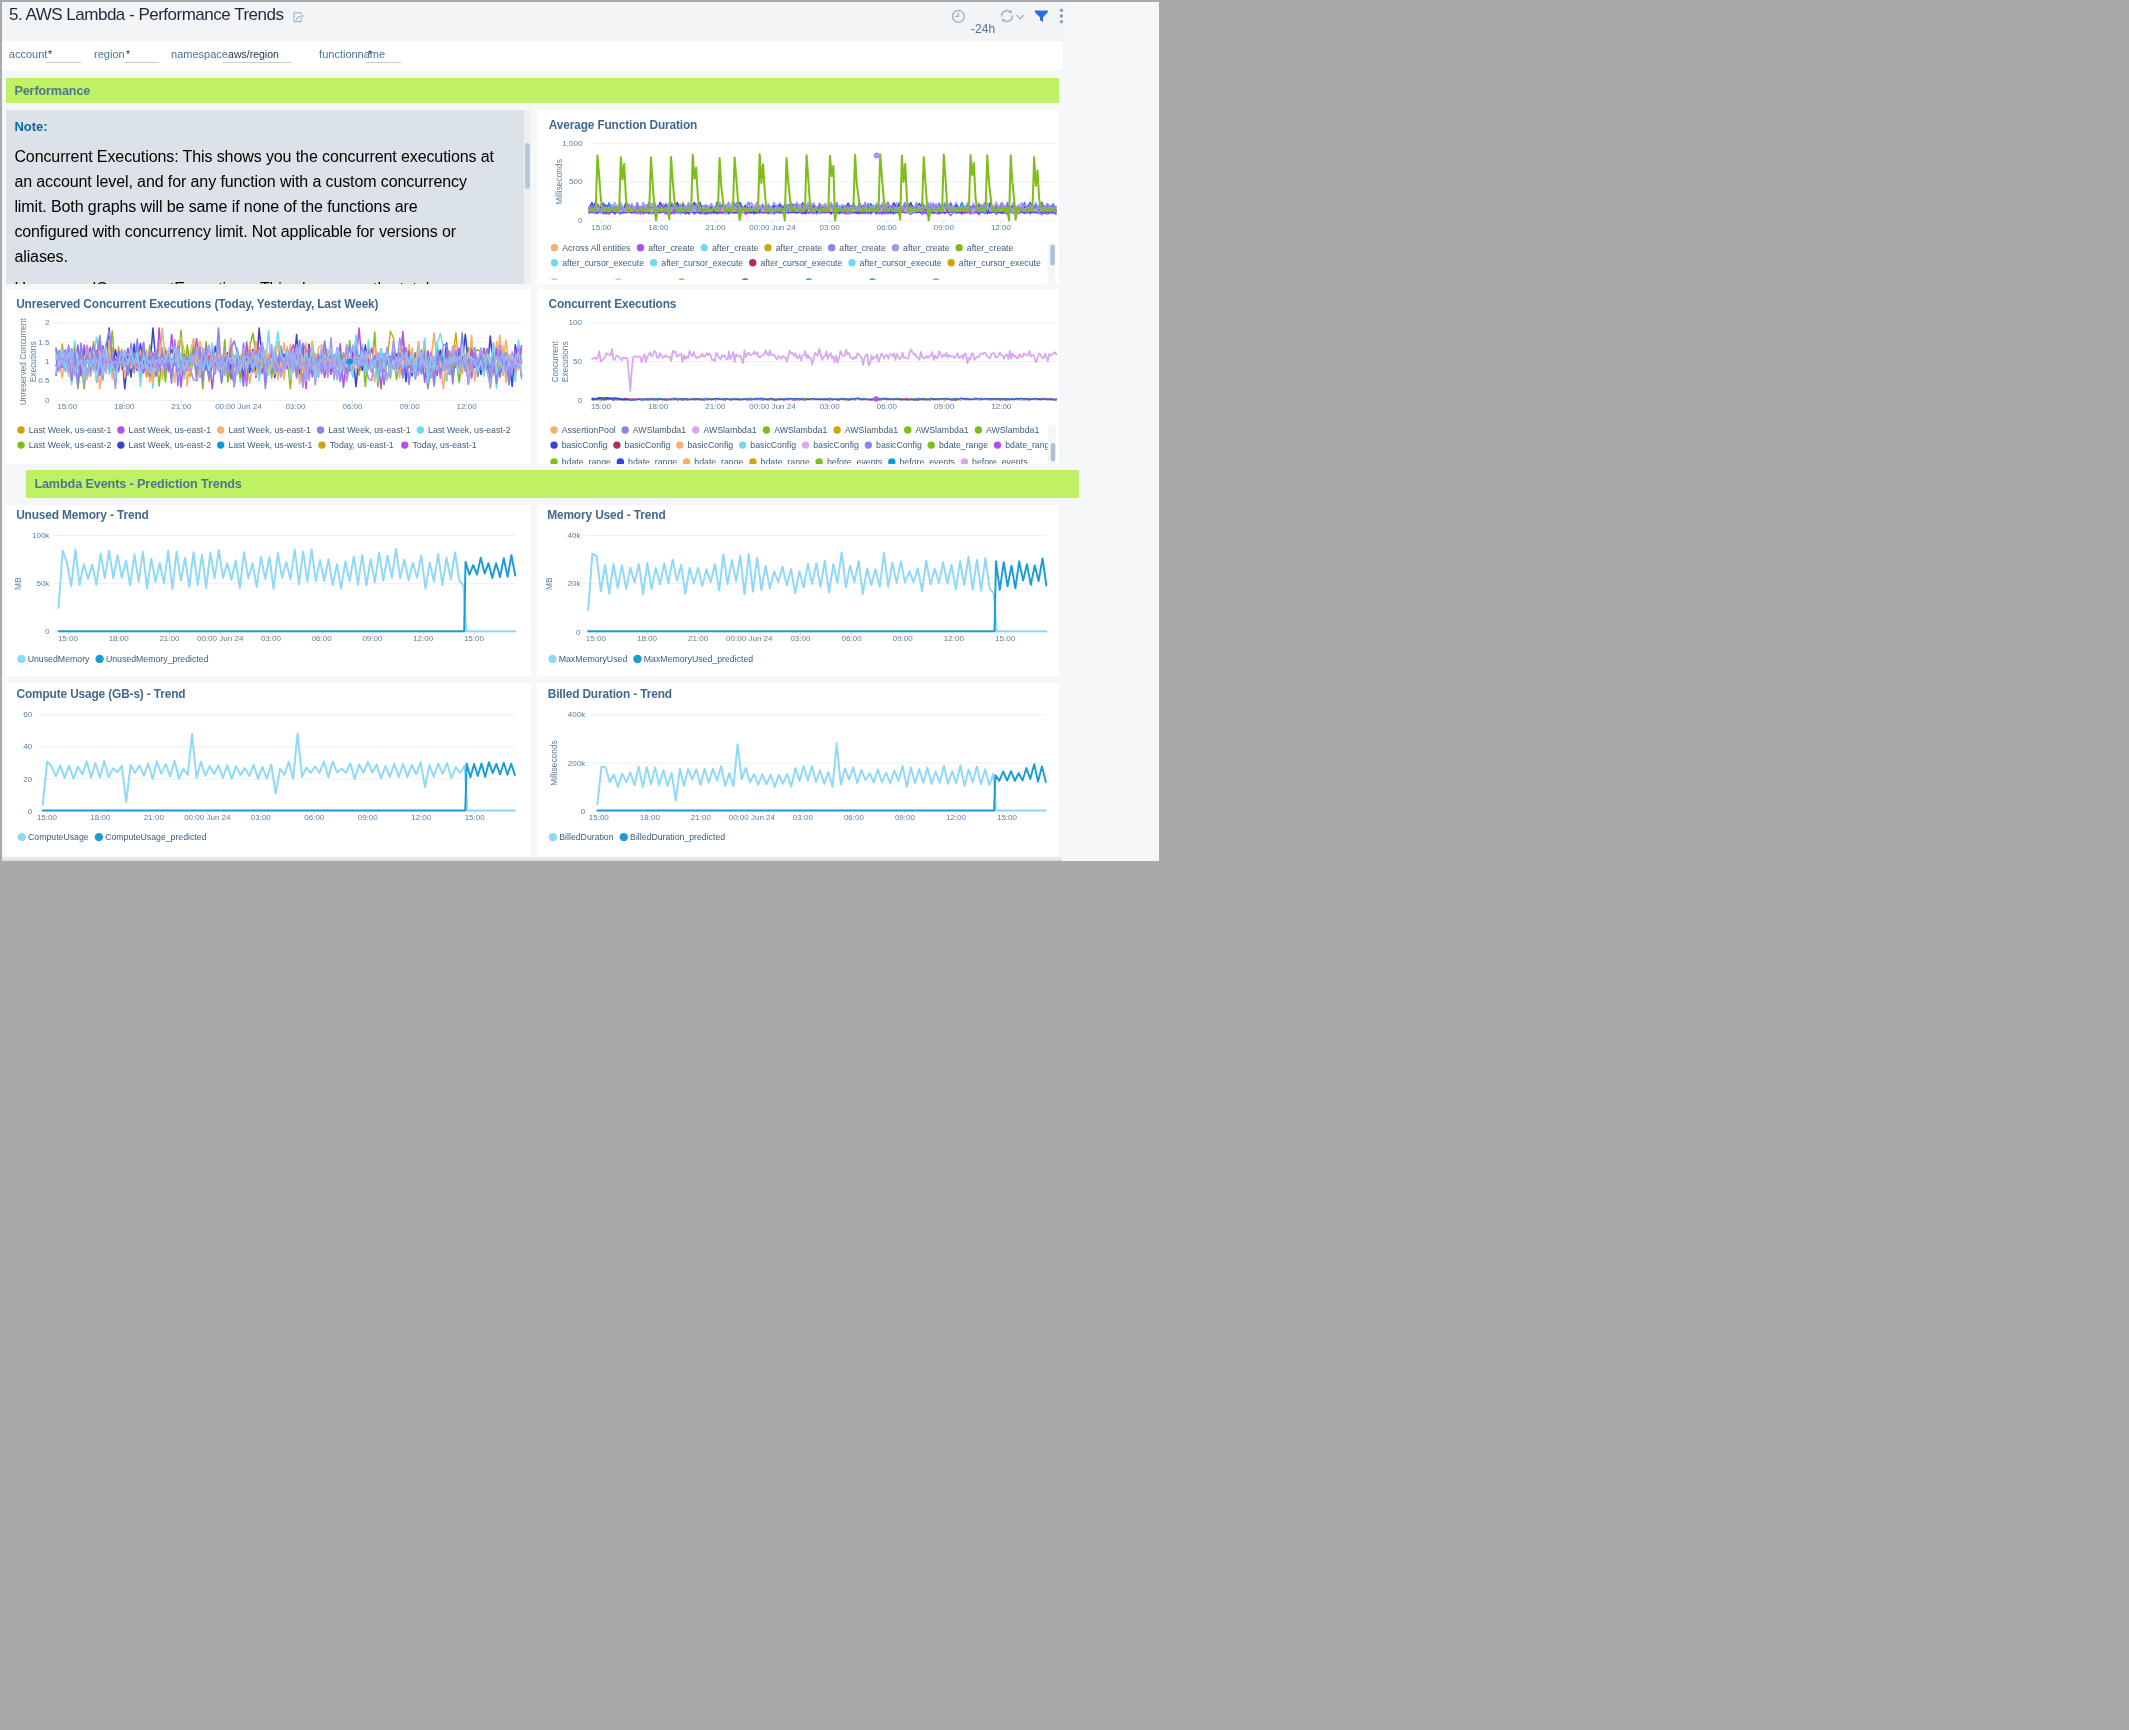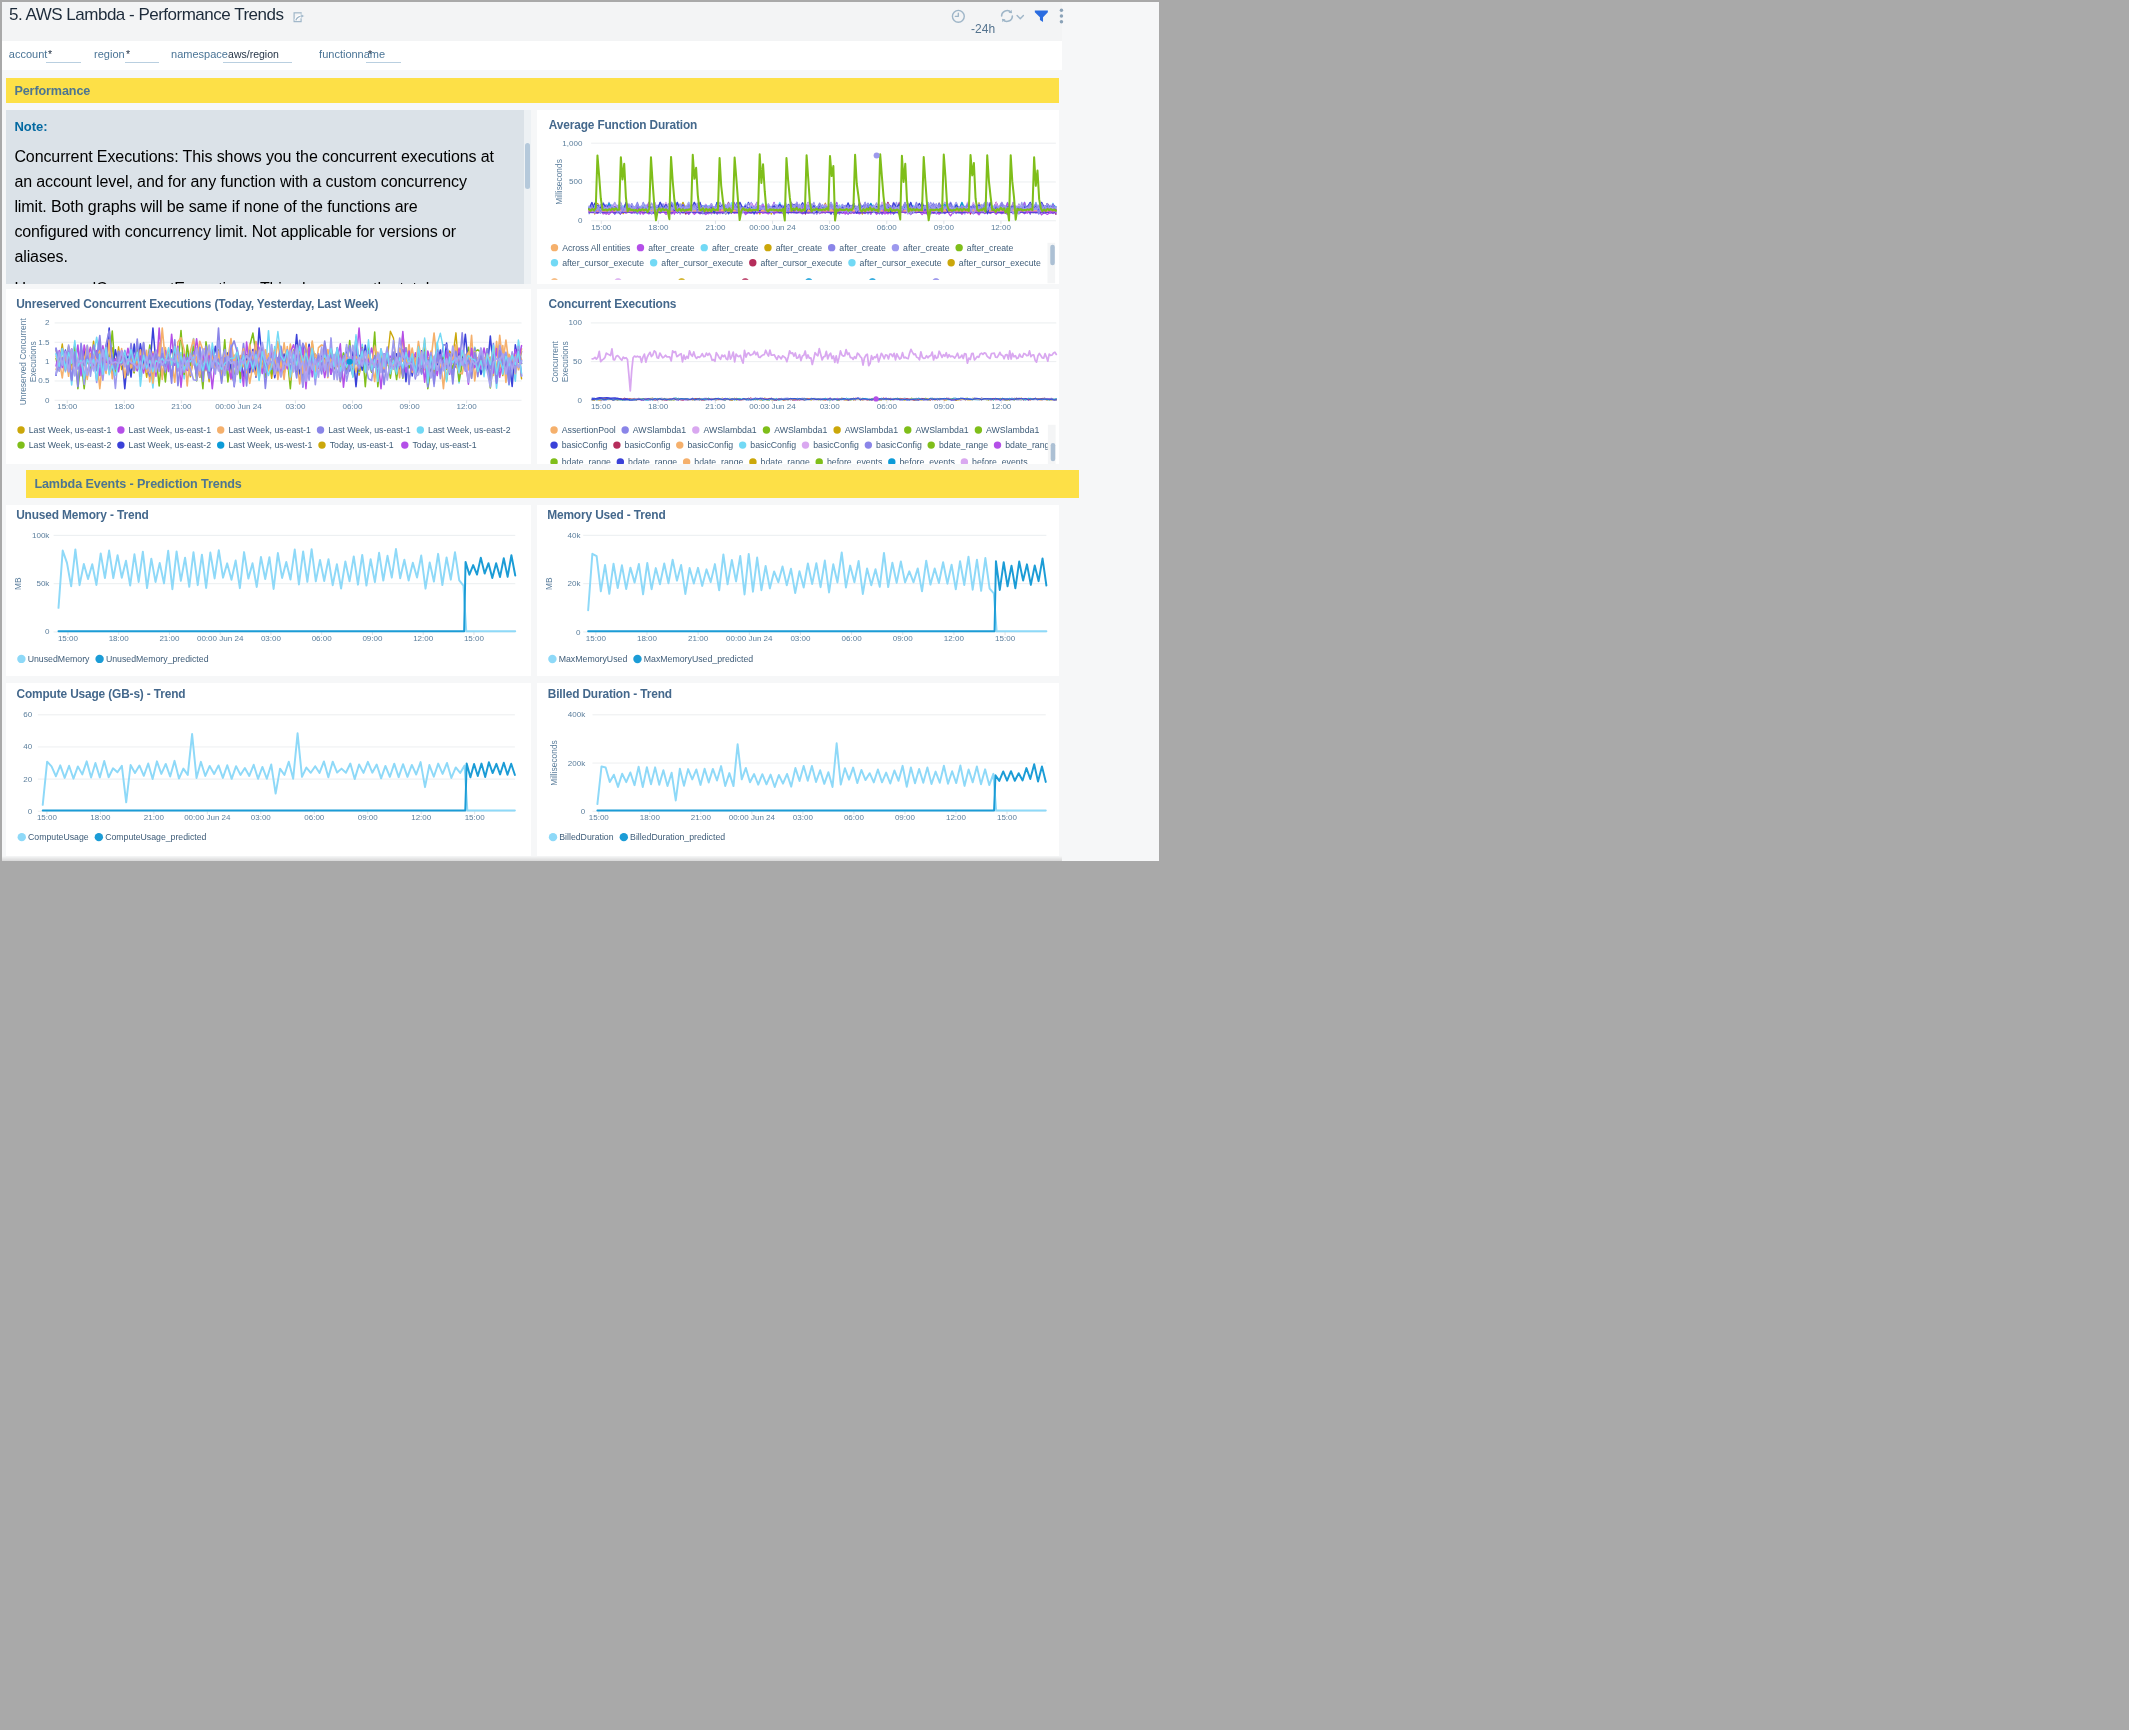--- a/index.html
+++ b/index.html
@@ -1,18 +1,18 @@
 <!DOCTYPE html>
 <html style="font-size:11.2px"><head><meta charset="utf-8"><style>
 * { margin:0; padding:0; box-sizing:border-box; }
 html,body { width:1065px; height:865px; background:#A9A9A9; font-family:"Liberation Sans", sans-serif; overflow:hidden; }
 #page { position:absolute; left:2.1px; top:2.1px; width:1157px; height:859px; background:#F6F7F8; overflow:hidden;padding-left:24px; }
 .abs { position:absolute; }
 .panel { position:absolute; background:#fff; overflow:hidden; }
-.bar { position:absolute; left:3.9px; width:1053px; background:#fde047; color:#4D7591; font-size:12.6px; font-weight:bold; display:flex; align-items:center; padding-left:8.4px; letter-spacing:-0.1px; }
+.bar { position:absolute; left:3.9px; width:1053px; background:#bef264; color:#4D7591; font-size:12.6px; font-weight:bold; display:flex; align-items:center; padding-left:8.4px; letter-spacing:-0.1px; }
 #hdr { position:absolute; left:0; top:0; width:1060px; height:39px; background:#F3F4F5; }
 #title { position:absolute; left:7px; top:2.8px; font-size:17px; line-height:19.6px; color:#1D2B3A; letter-spacing:-0.5px; }
 .flabel { color:#4A7496; font-size:11px; }
 .fval { color:#253447; font-size:10.5px; }
 .funder { position:absolute; height:0; border-bottom:1.1px solid #B9CFE0; }
 #notebody { position:absolute; left:8.4px; top:34px; width:510px; color:#000000; font-size:16px; line-height:25px; letter-spacing:-0.1px; white-space:nowrap; }
 </style></head><body>
 <div id="page">
   <div id="hdr"></div>
   <div id="title">5. AWS Lambda - Performance Trends</div>

